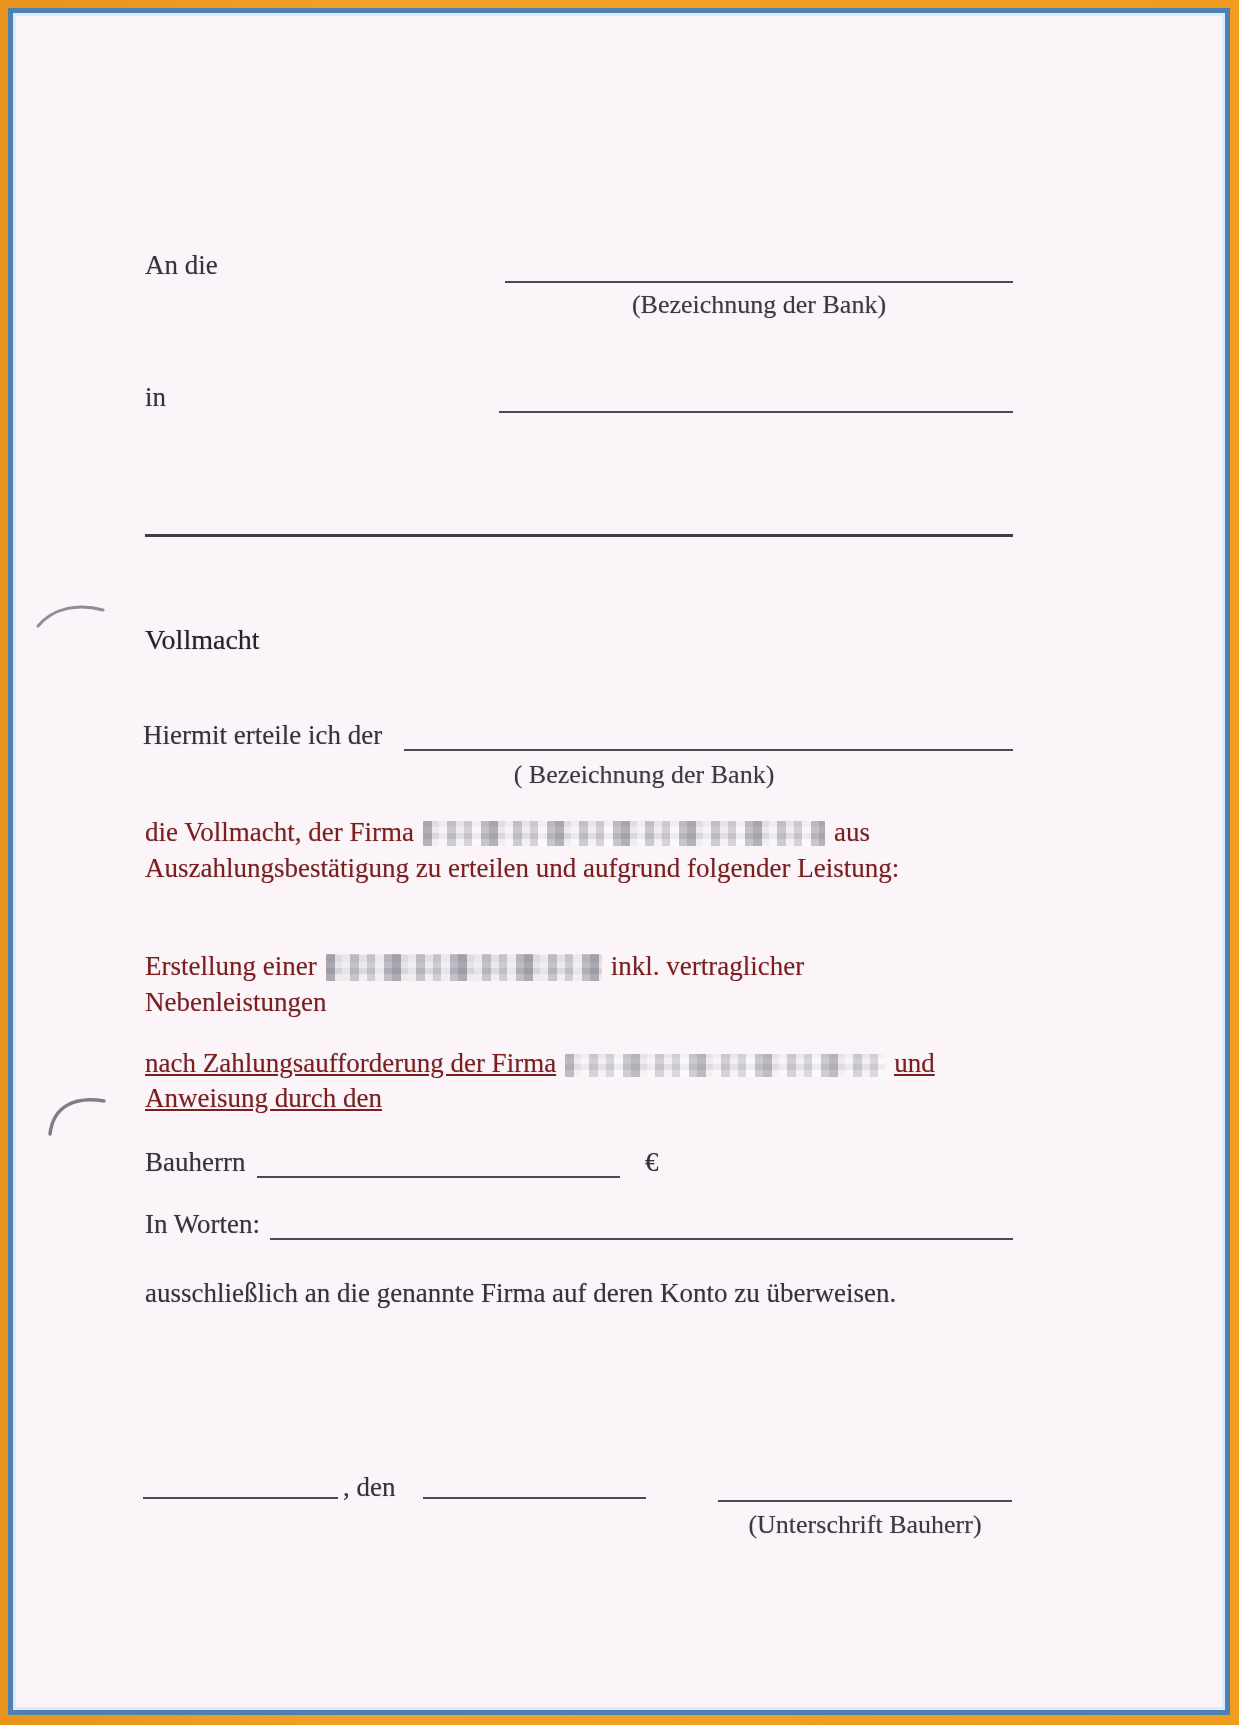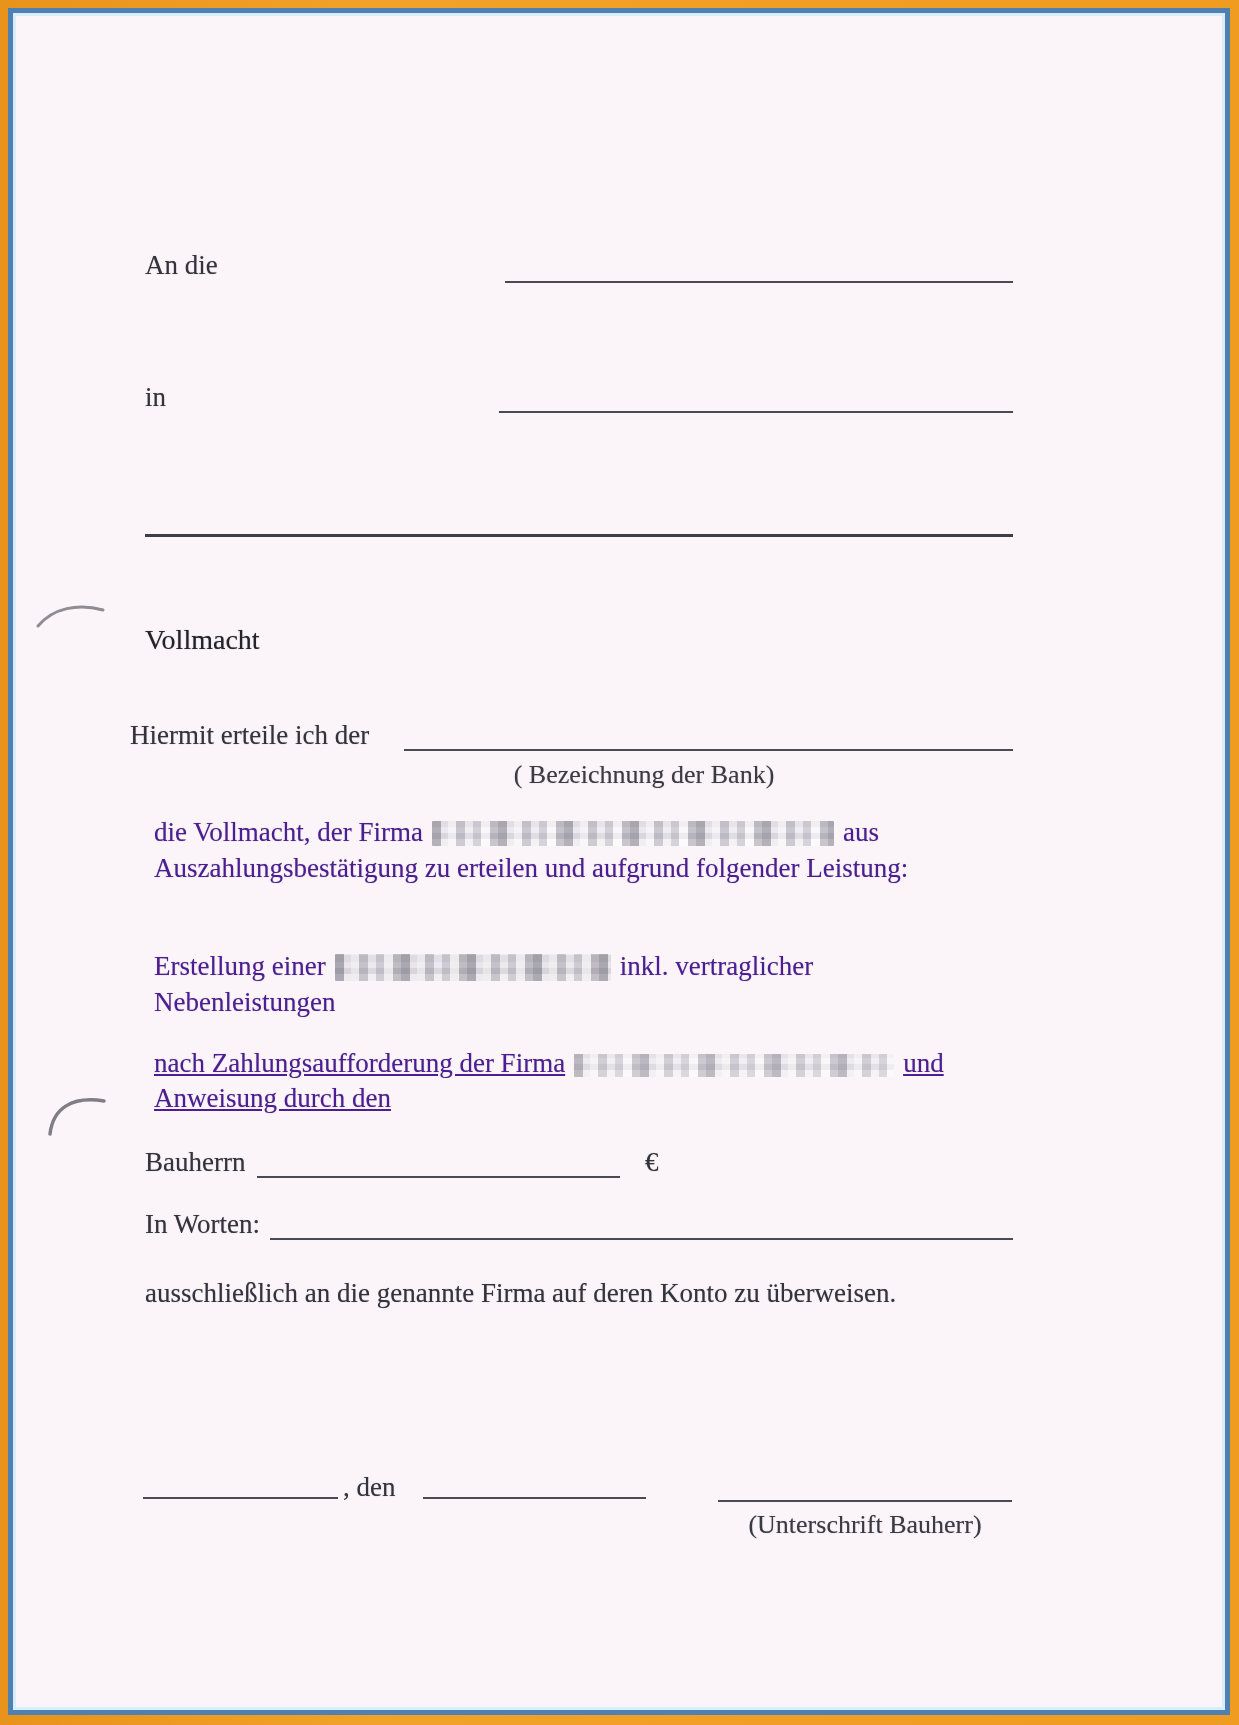--- a/index.html
+++ b/index.html
@@ -7,21 +7,21 @@
   #root{position:relative;width:1239px;height:1725px;overflow:hidden;}
   .frame-orange{position:absolute;inset:0;background:linear-gradient(90deg,#e8931c,#f2a228 30%,#ef9c20);}
   .frame-blue{position:absolute;top:8px;left:8px;right:9px;bottom:10px;background:#4e80b4;}
   .frame-cyan{position:absolute;top:13px;left:13px;right:14px;bottom:15px;background:#d8effa;}
   .paper{position:absolute;top:16px;left:16px;right:17px;bottom:18px;background:#fbf5f9;}
   .txt{position:absolute;color:#33333d;font-size:27px;text-shadow:0 0 1px rgba(70,70,85,.45);white-space:nowrap;}
   .bold{font-weight:normal;color:#23232c;text-shadow:0 0 1px rgba(40,40,55,.5);}
   .caption{position:absolute;color:#3a3a44;font-size:26px;text-align:center;text-shadow:0 0 1px rgba(70,70,85,.45);white-space:nowrap;}
   .fill-line{position:absolute;border-top:2px solid #4a4a54;height:0;}
   .thick{border-top:3px solid #3e3e48;}
-  .para{position:absolute;color:#4c1d95;font-size:27px;line-height:36px;text-shadow:0 0 1px rgba(70,70,85,.45);white-space:nowrap;margin-left:9px;}
+  .para{position:absolute;color:#7f1d1d;font-size:27px;line-height:36px;text-shadow:0 0 1px rgba(70,70,85,.45);white-space:nowrap;}
   .redact{display:inline-block;vertical-align:-5px;margin:0 9px;border-radius:1px;
     background:
      repeating-linear-gradient(90deg, rgba(105,105,118,.50) 0 9px, rgba(200,200,210,.22) 9px 16px,
        rgba(245,245,248,.55) 16px 24px, rgba(140,140,152,.42) 24px 33px, rgba(225,225,232,.28) 33px 41px,
        rgba(165,165,176,.45) 41px 49px, rgba(250,250,252,.50) 49px 58px, rgba(120,120,132,.40) 58px 66px),
      repeating-linear-gradient(0deg, rgba(255,255,255,.35) 0 7px, rgba(150,150,162,.28) 7px 13px,
        rgba(235,235,240,.30) 13px 19px, rgba(175,175,186,.25) 19px 26px);}
   .r-a{width:402px;height:25px;}
   .r-b{width:452px;height:25px;margin-left:0;}
   .r-c{width:276px;height:27px;vertical-align:-6px;filter:contrast(1.12) brightness(.92);}
@@ -32,28 +32,29 @@
 <body>
 
 <div id="root">
   <div class="frame-orange"></div>
   <div class="frame-blue"></div>
   <div class="frame-cyan"></div>
   <div class="paper"></div>
 
   <div class="txt" style="left:145px;top:250px;">An die</div>
   <div class="fill-line" style="left:505px;top:281px;width:508px;"></div>
+  <div class="caption" style="left:505px;top:290px;width:508px;">(Bezeichnung der Bank)</div>
   <div class="txt" style="left:145px;top:382px;">in</div>
   <div class="fill-line" style="left:499px;top:411px;width:514px;"></div>
 
   <div class="fill-line thick" style="left:145px;top:534px;width:868px;"></div>
 
   <div class="txt bold" style="left:145px;top:624px;font-size:28px;">Vollmacht</div>
 
-  <div class="txt" style="left:130px;top:720px;">Hiermit erteile ich der</div>
+  <div class="txt" style="left:143px;top:720px;">Hiermit erteile ich der</div>
   <div class="fill-line" style="left:404px;top:749px;width:609px;"></div>
   <div class="caption" style="left:404px;top:760px;width:480px;">( Bezeichnung der Bank)</div>
 
   <div class="para" style="left:145px;top:814px;width:900px;">
     <div><span>die Vollmacht, der Firma</span><span class="redact r-a"></span><span>aus</span></div>
     <div>Auszahlungsbestätigung zu erteilen und aufgrund folgender Leistung:</div>
   </div>
 
   <div class="para bold" style="left:145px;top:948px;width:900px;">
     <div><span>Erstellung einer</span><span class="redact r-c"></span><span>inkl. vertraglicher</span></div>

